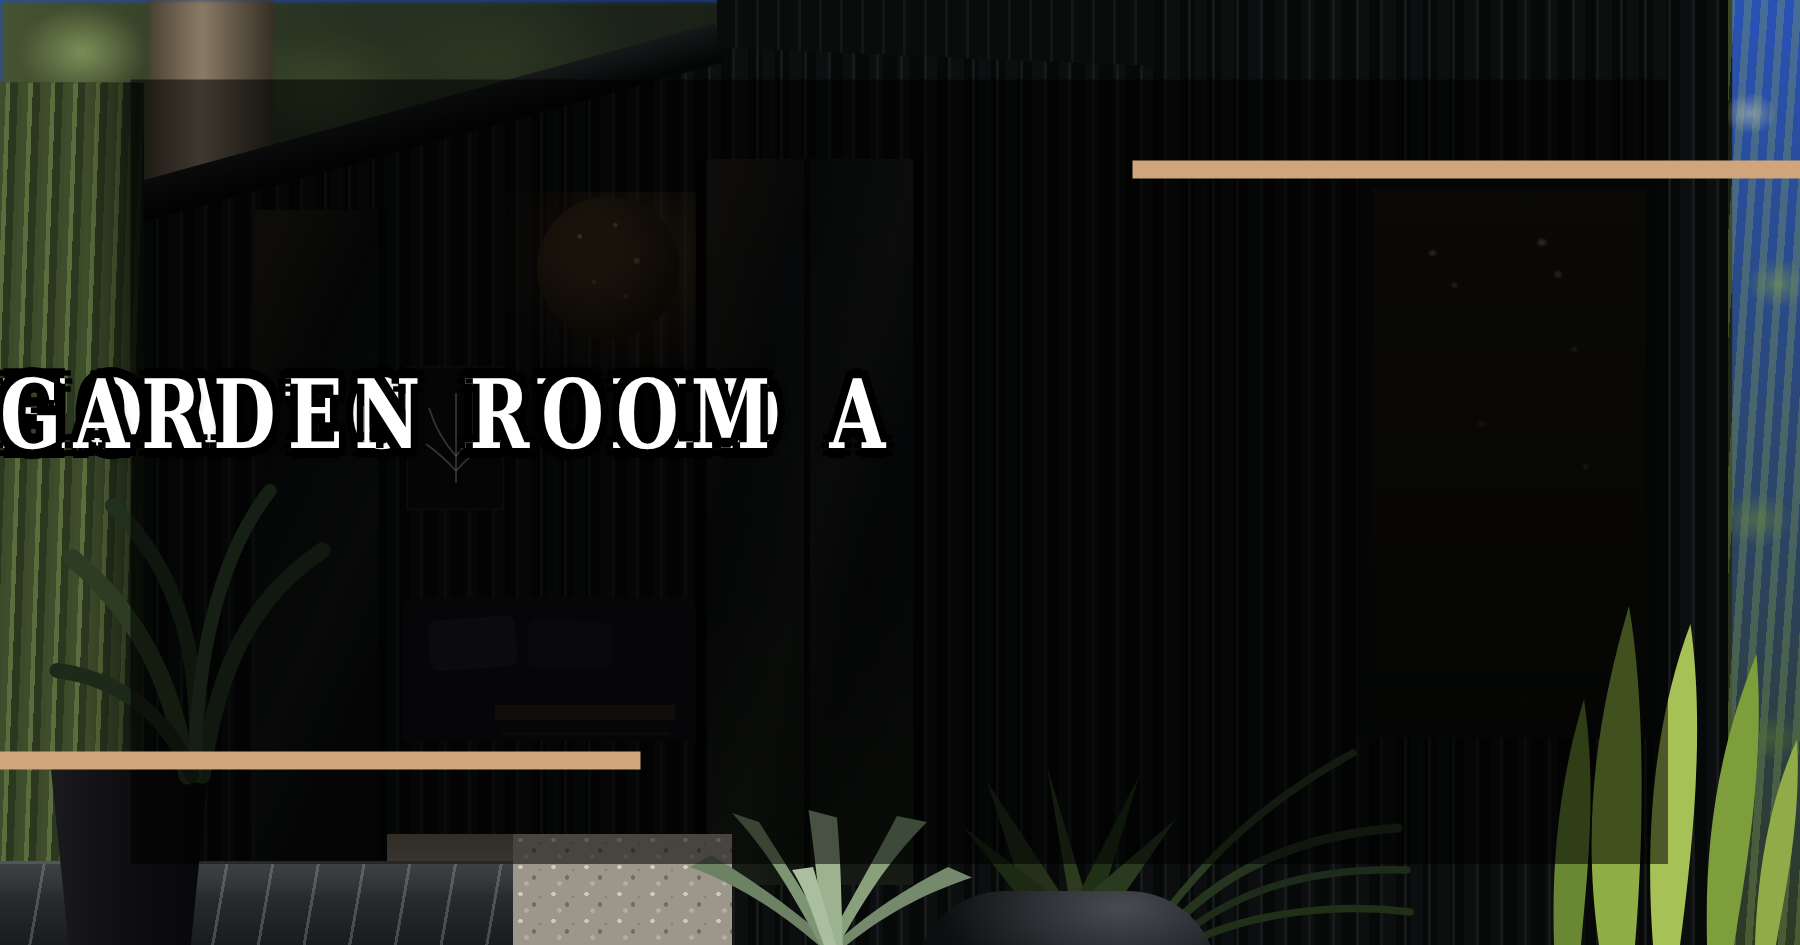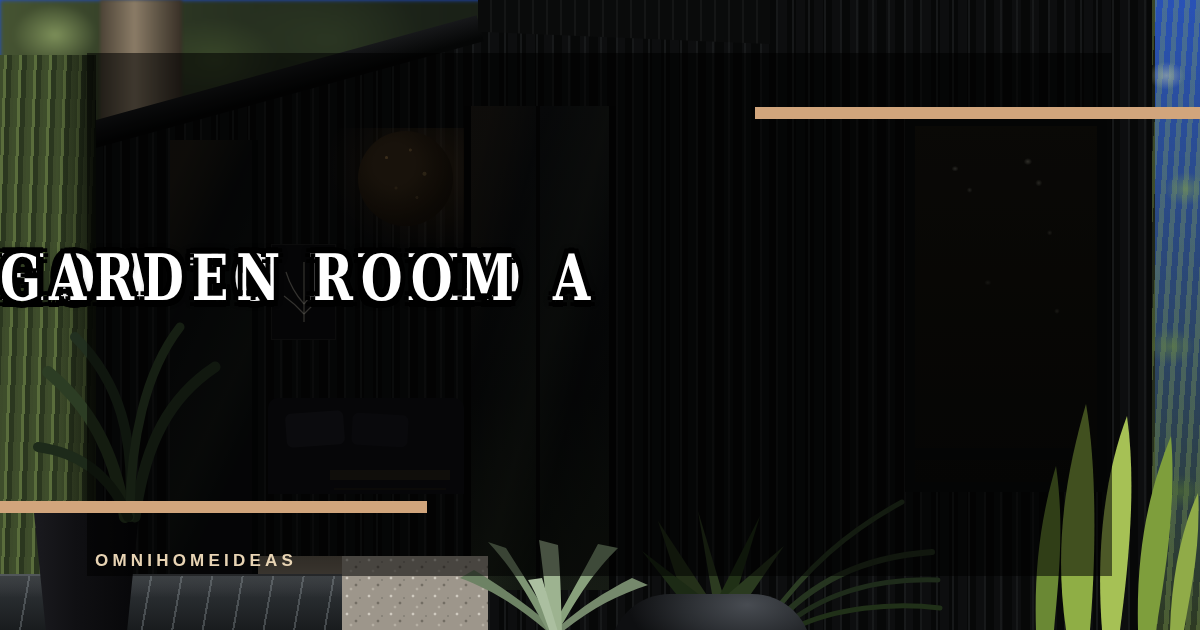--- a/index.html
+++ b/index.html
@@ -204,14 +204,13 @@
 
   <div class="scrim"></div>
   <div class="bar bar-top"></div>
   <div class="bar bar-left"></div>
 
   <div class="title">
     <div>HOW TO BUILD A</div>
     <div>GARDEN ROOM</div>
   </div>
 
-  <div class="watermark">OMNIHOMEIDEAS</div>
 </div>
 
 </body></html>

